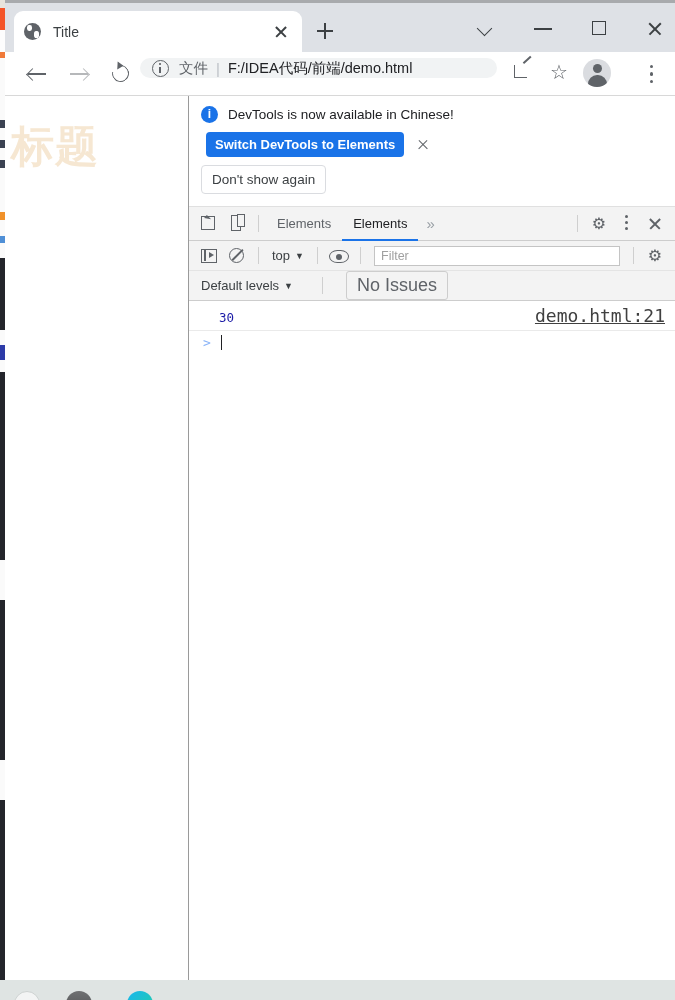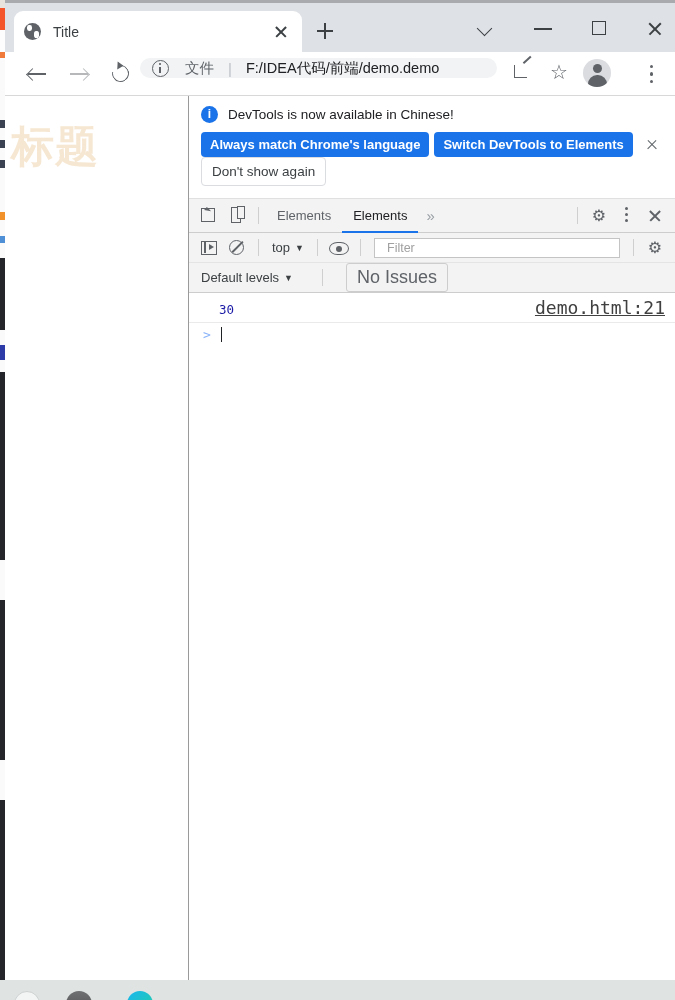--- a/index.html
+++ b/index.html
@@ -232,21 +232,20 @@
 
   #omnibox {
     position: absolute;
     left: 135px; top: 6px;
     width: 357px; height: 20px;
     background: #f1f3f4;
     border-radius: 16px;
     display: flex;
     align-items: center;
     padding-left: 12px;
-    gap: 6px;
   }
   #info-icon {
     width: 17px; height: 17px;
     border: 1.5px solid #5f6368;
     border-radius: 50%;
     position: relative;
     flex: 0 0 auto;
   }
   #info-icon::before {
     content: "";
@@ -431,21 +430,21 @@
   }
   #notice-close-icon::before, #notice-close-icon::after {
     content: "";
     position: absolute;
     left: 3px; top: 8.2px;
     width: 12px; height: 1.4px;
     background: #5f6368;
   }
   #notice-close-icon::before { transform: rotate(45deg); }
   #notice-close-icon::after  { transform: rotate(-45deg); }
-  #notice-row3 { margin-top: 0; }
+  #notice-row3 { margin-top: 8px; }
   .notice-secondary-btn {
     background: #ffffff;
     color: #3c4043;
     border: 1px solid #dadce0;
     border-radius: 4px;
     font-size: 13.5px;
     font-family: "Liberation Sans", sans-serif;
     padding: 6px 10px;
     cursor: pointer;
     white-space: nowrap;
@@ -618,21 +617,21 @@
     background: #5f6368;
   }
   #filter-input {
     flex: 1 1 auto;
     height: 20px;
     border: 1px solid #c4c4c4;
     background: #ffffff;
     font-size: 12.5px;
     font-family: "Liberation Sans", sans-serif;
     color: #202124;
-    padding: 0 12px;
+    padding: 0 6px;
     margin: 0 6px;
     outline: none;
     min-width: 10px;
   }
   #filter-input::placeholder { color: #a0a0a0; }
 
   
   #dt-levels-row {
     display: flex;
     align-items: center;
@@ -759,21 +758,21 @@
       <span class="arrow-head"></span>
     </div>
     <div class="nav-btn" id="reload-button">
       <span id="reload-glyph"></span>
     </div>
 
     <div id="omnibox">
       <span id="info-icon"></span>
       <span id="omnibox-scheme">文件</span>
       <span id="omnibox-sep">|</span>
-      <span id="omnibox-url">F:/IDEA代码/前端/demo.demo</span>
+      <span id="omnibox-url">F:/IDEA代码/前端/demo.html</span>
     </div>
 
     <div id="share-button">
       <span id="share-glyph"></span>
     </div>
     <div id="bookmark-button">
       <span id="star-glyph">☆</span>
     </div>
     <div id="profile-button"></div>
     <div id="menu-button">
@@ -790,21 +789,20 @@
     </div>
 
     <div id="devtools">
 
       <div id="devtools-notice">
         <div id="notice-row1">
           <span id="notice-info-icon">i</span>
           <span id="notice-text">DevTools is now available in Chinese!</span>
         </div>
         <div id="notice-row2">
-          <button class="notice-primary-btn" id="notice-btn-match">Always match Chrome's language</button>
           <button class="notice-primary-btn" id="notice-btn-switch">Switch DevTools to Elements</button>
           <span id="notice-close-icon"></span>
         </div>
         <div id="notice-row3">
           <button class="notice-secondary-btn">Don't show again</button>
         </div>
       </div>
 
       <div id="dt-tabbar">
         <div class="dt-icon-btn">

